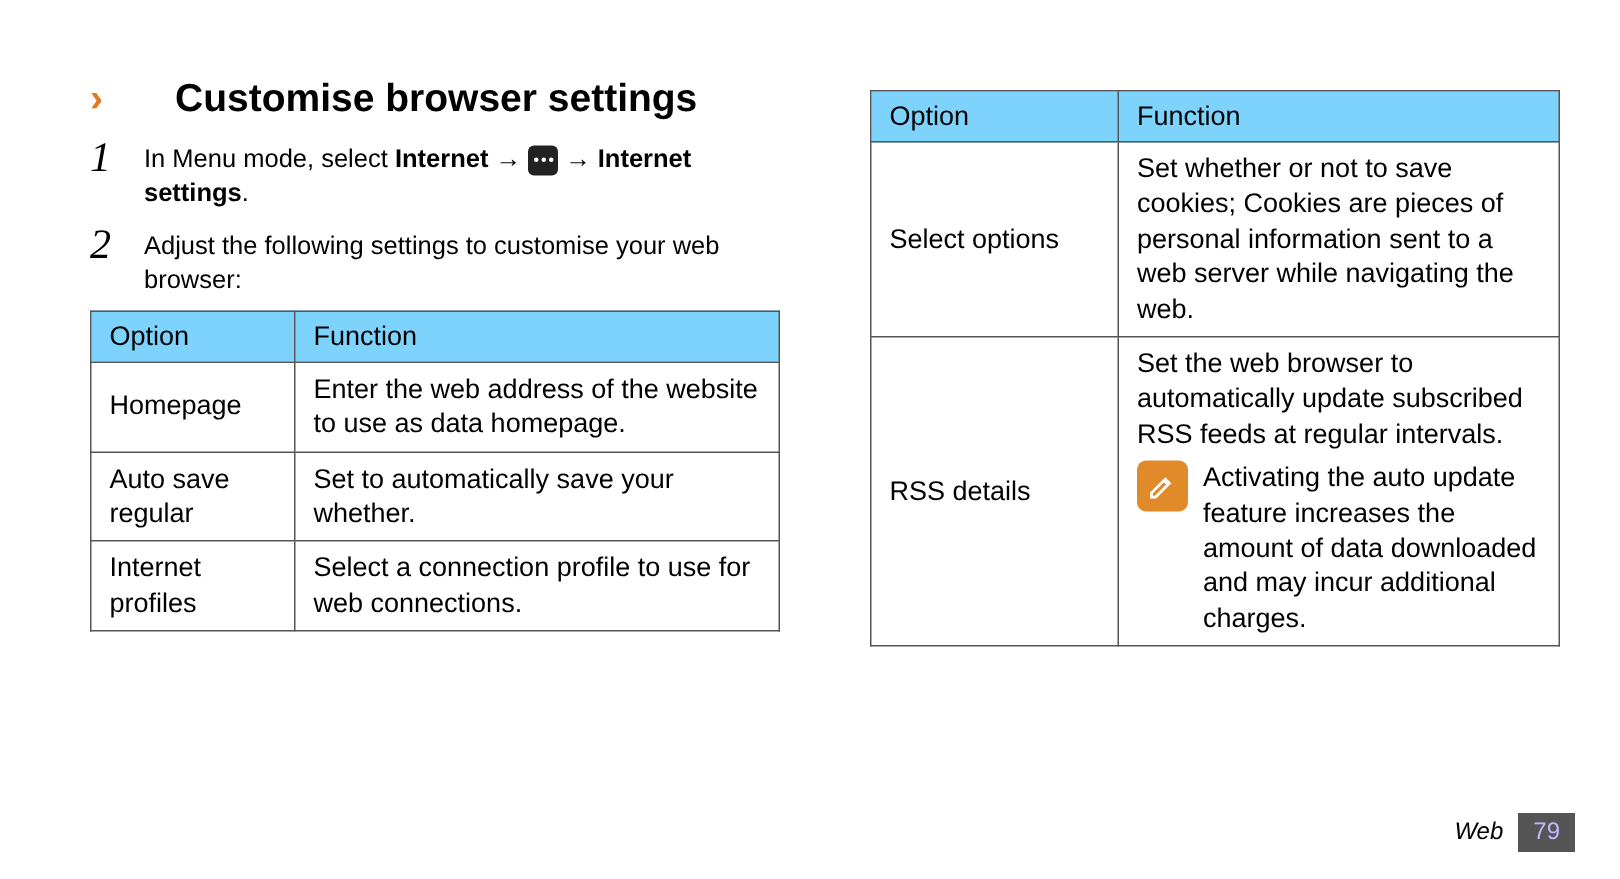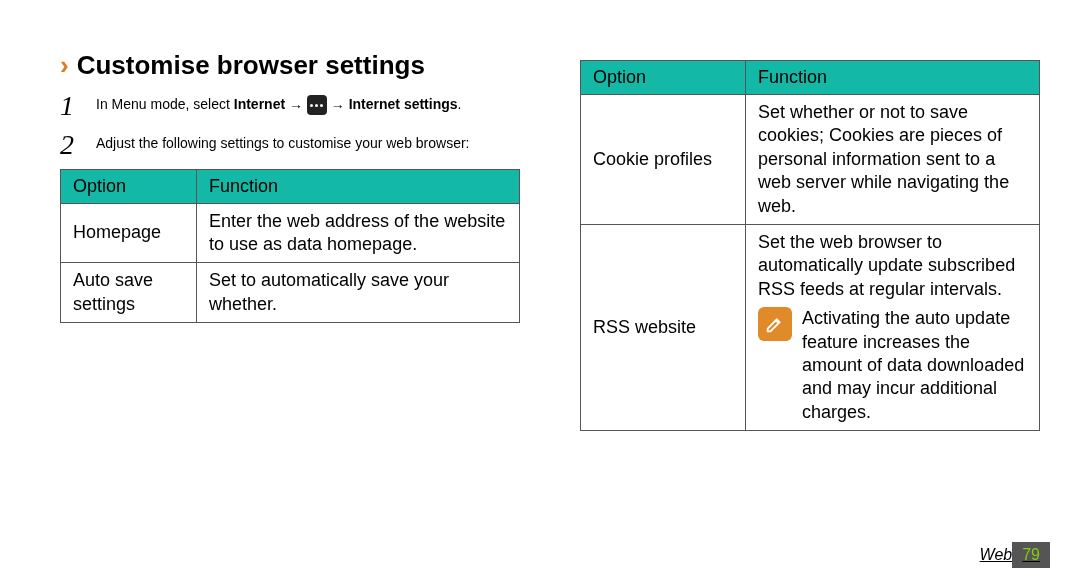--- a/index.html
+++ b/index.html
@@ -13,55 +13,55 @@
     gap: 60px;
   }
   .col { flex: 1; }
   .heading {
     display: flex;
     align-items: baseline;
     gap: 8px;
     margin-bottom: 10px;
   }
   .heading .chev { color: #e07a1a; font-weight: 900; font-size: 26px; line-height: 1; }
-  .heading h2 { font-size: 26px; font-weight: 700; }
+  .heading h2 { font-size: 26px; font-weight: 700; margin-left: 40px; }
   ol.steps { list-style: none; }
   ol.steps > li {
     display: flex;
     gap: 14px;
     margin-bottom: 8px;
   }
   .step-num {
     font-family: Georgia, "Times New Roman", serif;
     font-style: italic;
     font-size: 28px;
     width: 22px;
     flex-shrink: 0;
     line-height: 1.1;
   }
-  .step-body { font-size: 14px; line-height: 1.35; padding-top: 4px; }
+  .step-body { font-size: 17px; line-height: 1.35; padding-top: 4px; }
   .step-body strong { font-weight: 700; }
   .dots {
     display: inline-flex;
     vertical-align: middle;
     align-items: center;
     justify-content: center;
     width: 20px; height: 20px;
     background:#222;
     border-radius:4px;
   }
   .dots span{ width:3px;height:3px;background:#fff;border-radius:50%;margin:0 1px;}
   table.opts {
     border-collapse: collapse;
     width: 100%;
     font-size: 18px;
     margin-top: 6px;
   }
   table.opts th {
-    background:#14b8a6;
+    background:#7dd3fc;
     font-weight: 400;
     text-align: left;
     padding:6px 12px;
     border:1px solid #555;
   }
   table.opts td {
     padding:6px 12px;
     border:1px solid #555;
     vertical-align: top;
     line-height: 1.3;
@@ -77,26 +77,26 @@
     display:flex;align-items:center;justify-content:center;
     color:#fff;font-weight:700;
   }
   .note-icon svg { width:22px;height:22px; fill:none; stroke:#fff; stroke-width:2; }
   .footer {
     position:absolute;
     right:30px;
     bottom:18px;
     display:flex;
     align-items:center;
+    gap:10px;
     font-size:16px;
-    text-decoration:underline;
   }
   .footer .section { font-style: italic; }
   .footer .pg {
-    background:#555; color:#84cc16;
+    background:#555; color:#c4b5fd;
     padding:4px 10px;
   }
 </style>
 </head>
 <body>
 
 <div class="page">
   <div class="col left">
     <div class="heading">
       <span class="chev">›</span>
@@ -125,42 +125,46 @@
           <th>Option</th>
           <th>Function</th>
         </tr>
       </thead>
       <tbody>
         <tr>
           <td class="opt">Homepage</td>
           <td>Enter the web address of the website to use as data homepage.</td>
         </tr>
         <tr>
-          <td class="opt">Auto save settings</td>
+          <td class="opt">Auto save regular</td>
           <td>Set to automatically save your whether.</td>
+        </tr>
+        <tr>
+          <td class="opt">Internet profiles</td>
+          <td>Select a connection profile to use for web connections.</td>
         </tr>
       </tbody>
     </table>
   </div>
 
   <div class="col right">
     <table class="opts">
       <thead>
         <tr>
           <th style="width:165px">Option</th>
           <th>Function</th>
         </tr>
       </thead>
       <tbody>
         <tr>
-          <td class="opt">Cookie profiles</td>
+          <td class="opt">Select options</td>
           <td>Set whether or not to save cookies; Cookies are pieces of personal information sent to a web server while navigating the web.</td>
         </tr>
         <tr>
-          <td class="opt">RSS website</td>
+          <td class="opt">RSS details</td>
           <td>
             <div>Set the web browser to automatically update subscribed RSS feeds at regular intervals.</div>
             <div class="note-row">
               <div class="note-icon">
                 <svg viewBox="0 0 24 24">
                     <path d="M4 17 L14 7 L17 10 L7 20 L4 20 Z"></path>
                     <path d="M13 8 L16 11"></path>
                   </svg>
               </div>
               <div>Activating the auto update feature increases the amount of data downloaded and may incur additional charges.</div>

